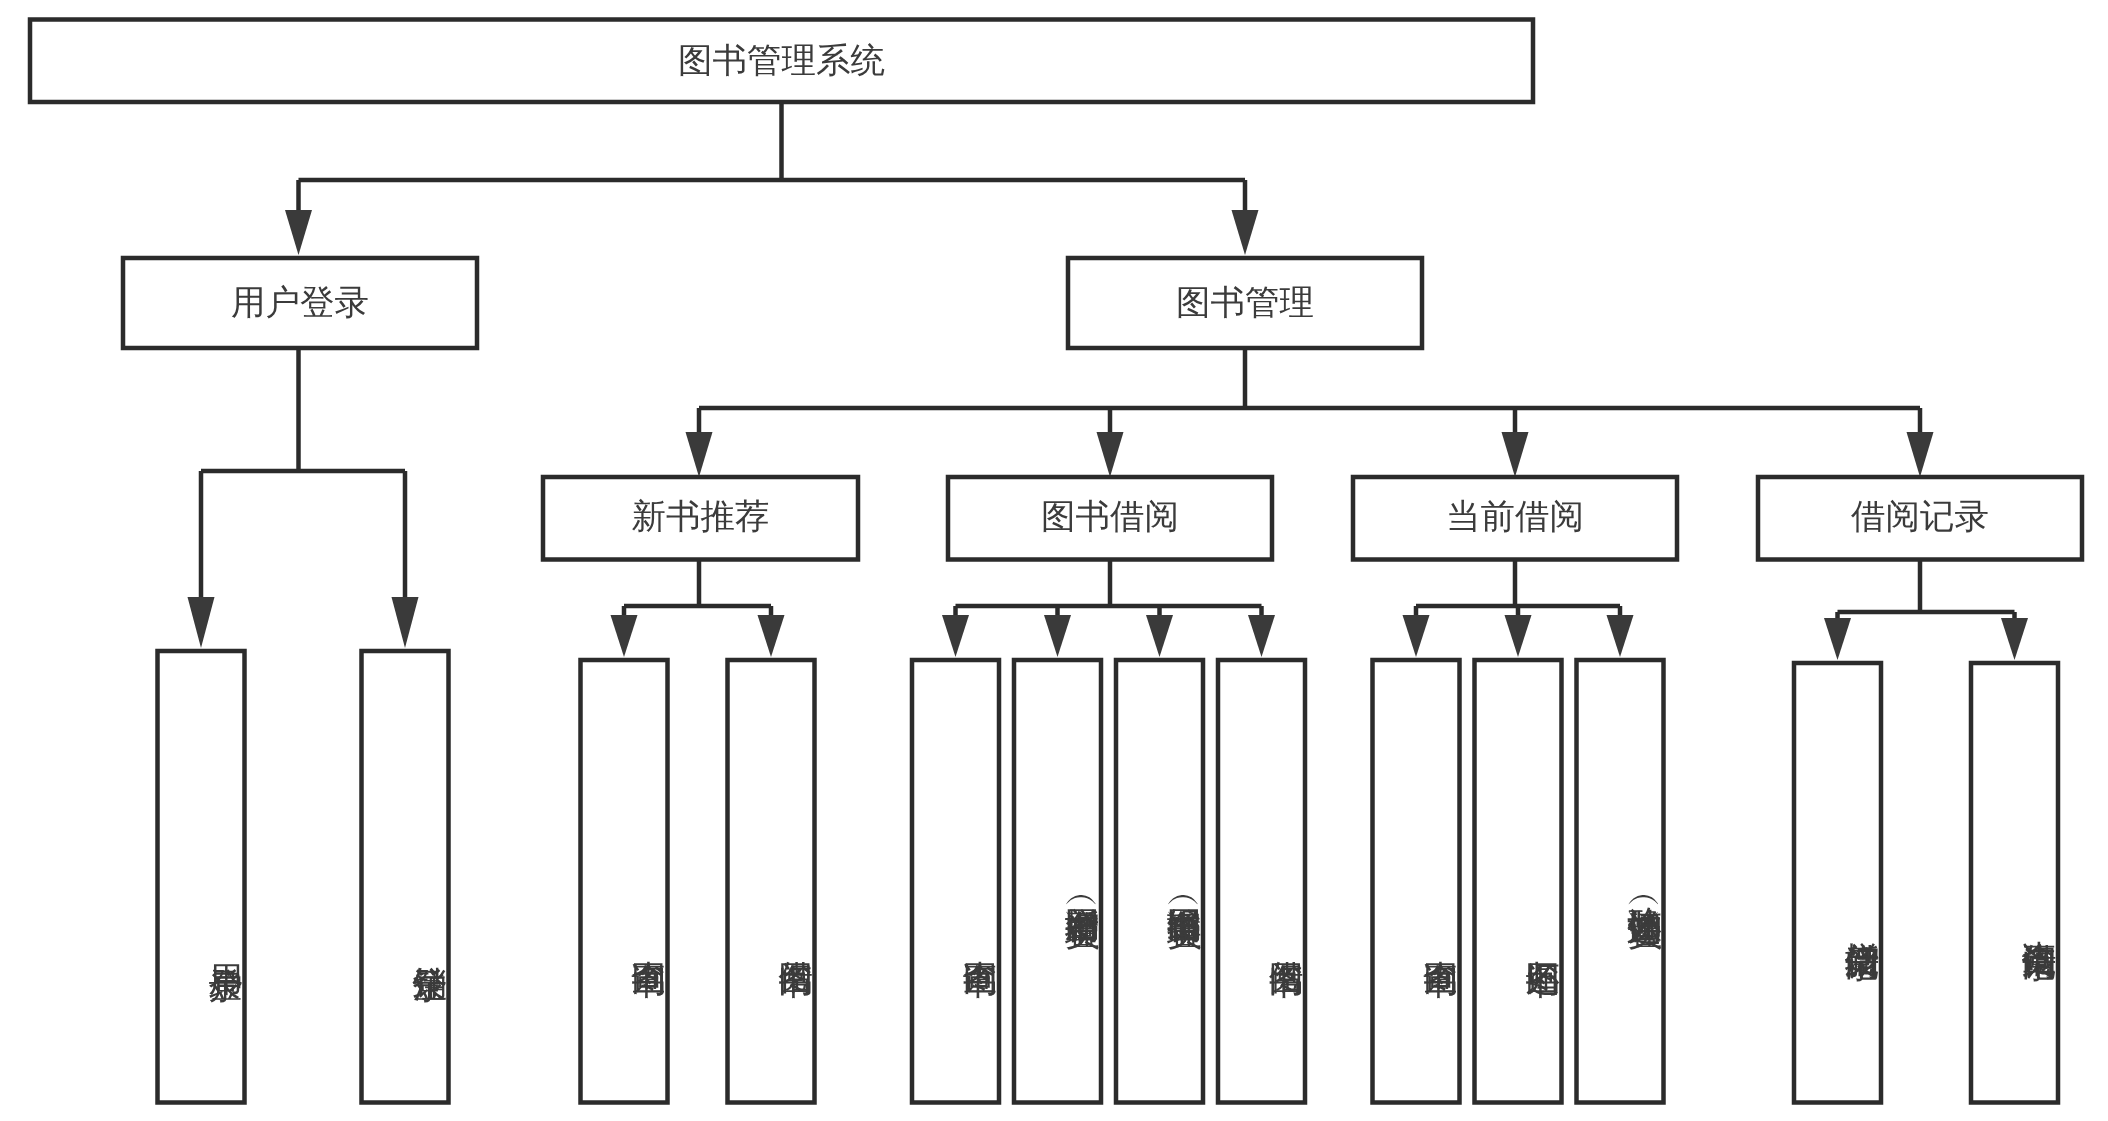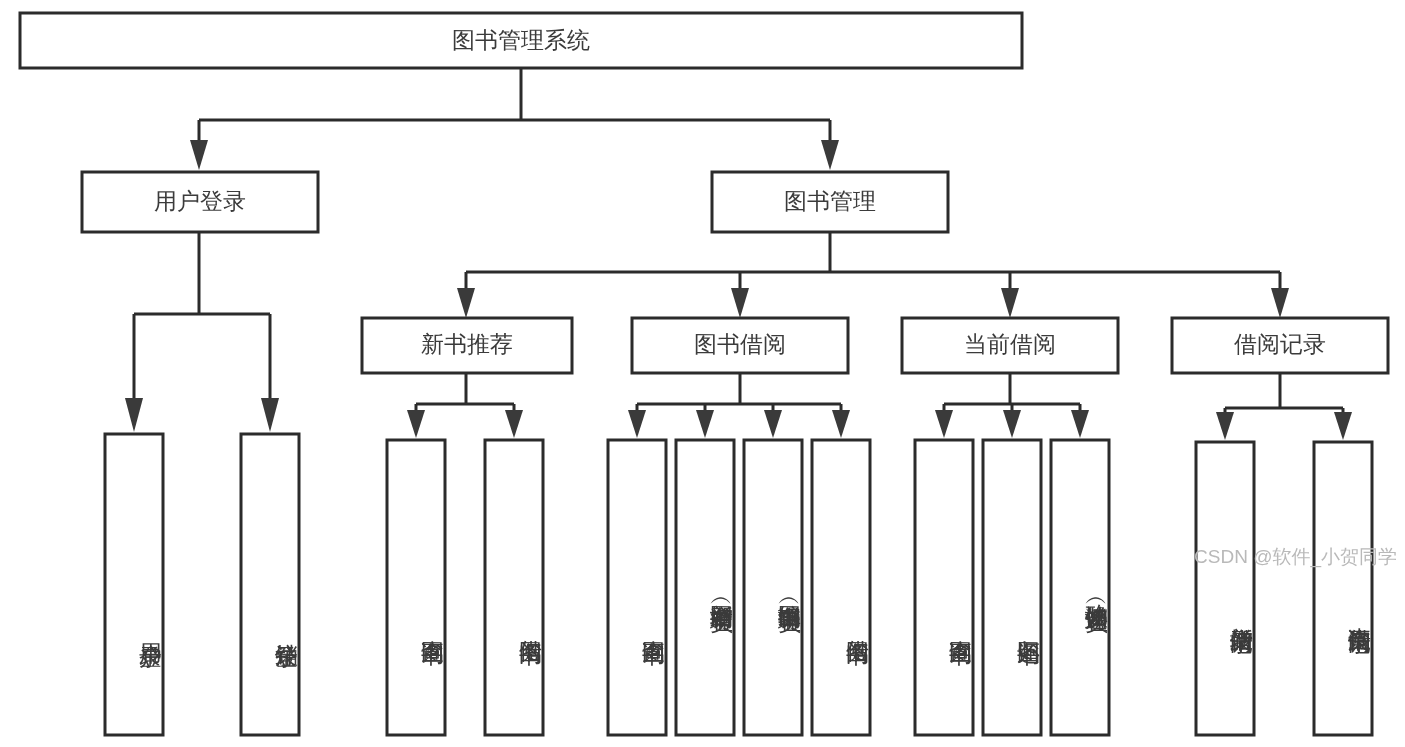--- a/index.html
+++ b/index.html
@@ -203,14 +203,13 @@
     <div class="node-label-vertical" style="left:812px; top:513px; width:58px; height:222px;">借阅图书</div>
 
     <div class="node-label-vertical" style="left:915px; top:513px; width:58px; height:222px;">查询图书</div>
     <div class="node-label-vertical" style="left:983px; top:513px; width:58px; height:222px;">归还图书</div>
     <div class="node-label-vertical" style="left:1051px; top:446px; width:58px; height:289px;">确认归还（管理员）</div>
 
     <div class="node-label-vertical" style="left:1196px; top:489px; width:58px; height:246px;">新增借阅记录</div>
     <div class="node-label-vertical" style="left:1314px; top:489px; width:58px; height:246px;">查询借阅记录</div>
   </div>
 
-  <div class="watermark">CSDN @软件_小贺同学</div>
 </div>
 
 </body></html>

